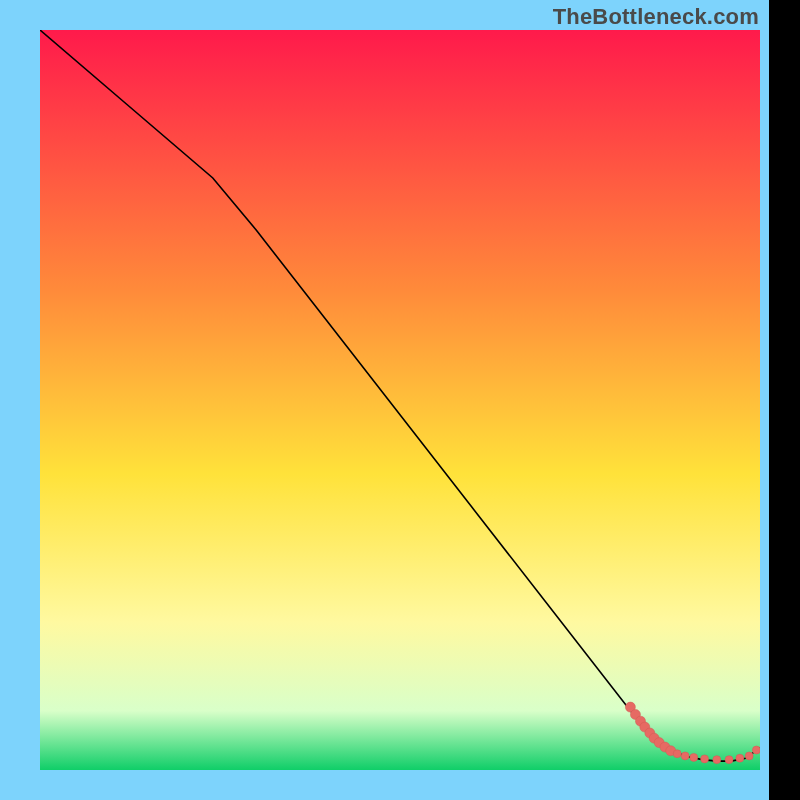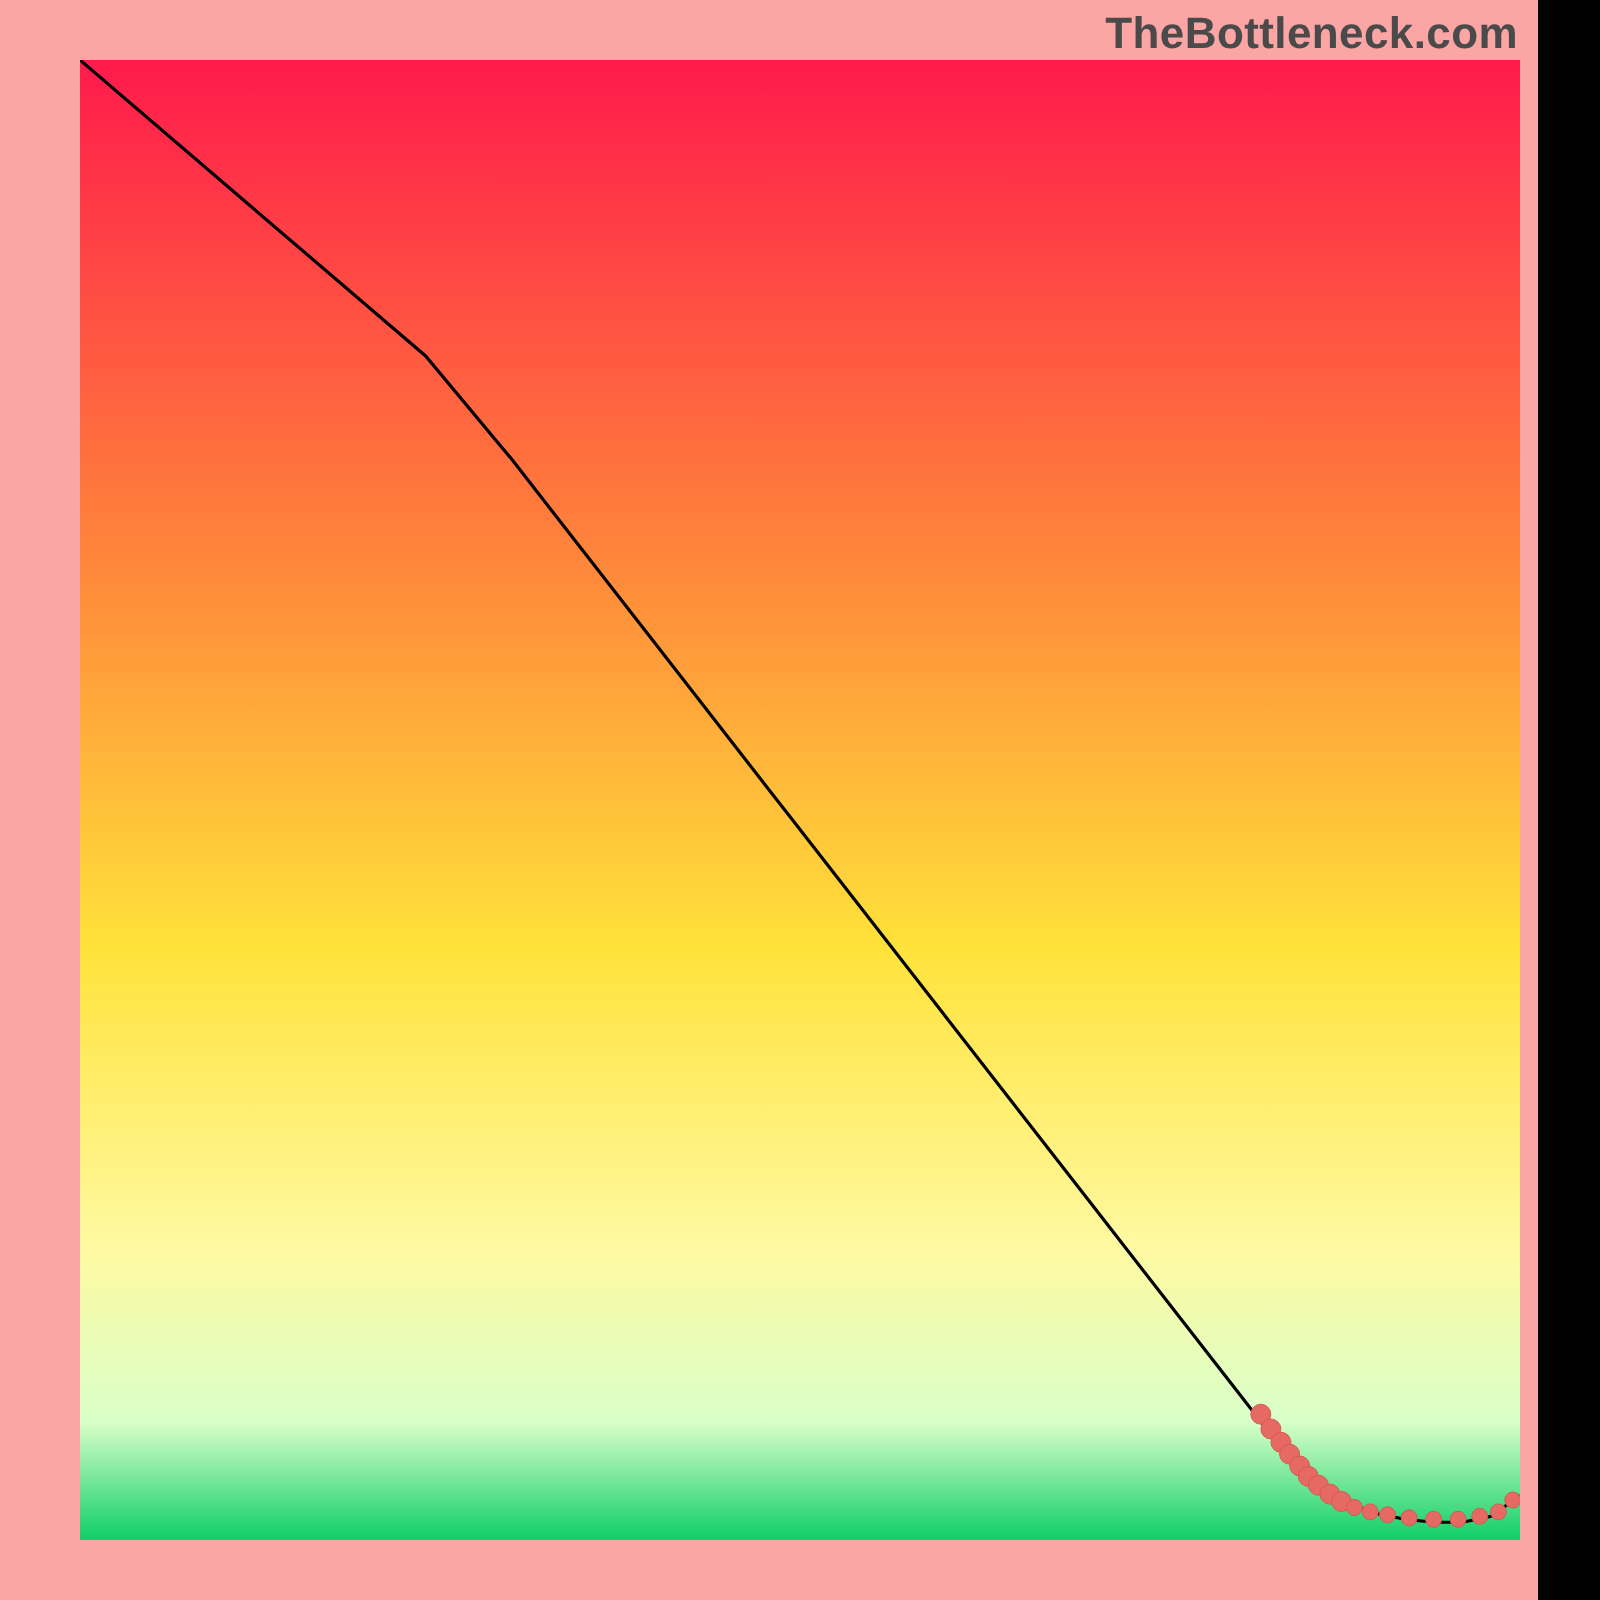--- a/index.html
+++ b/index.html
@@ -8,21 +8,21 @@
     width: 800px;
     height: 800px;
     background: #000;
     font-family: Arial, Helvetica, sans-serif;
     overflow: hidden;
   }
   .frame {
     position: relative;
     width: 769px;
     height: 800px;
-    background: #fca5a5;
+    background: #7dd3fc;
   }
   .attribution {
     position: absolute;
     top: 4px;
     right: 10px;
     color: #4a4a4a;
     font-size: 22px;
     font-weight: bold;
     letter-spacing: 0.2px;
     z-index: 5;

